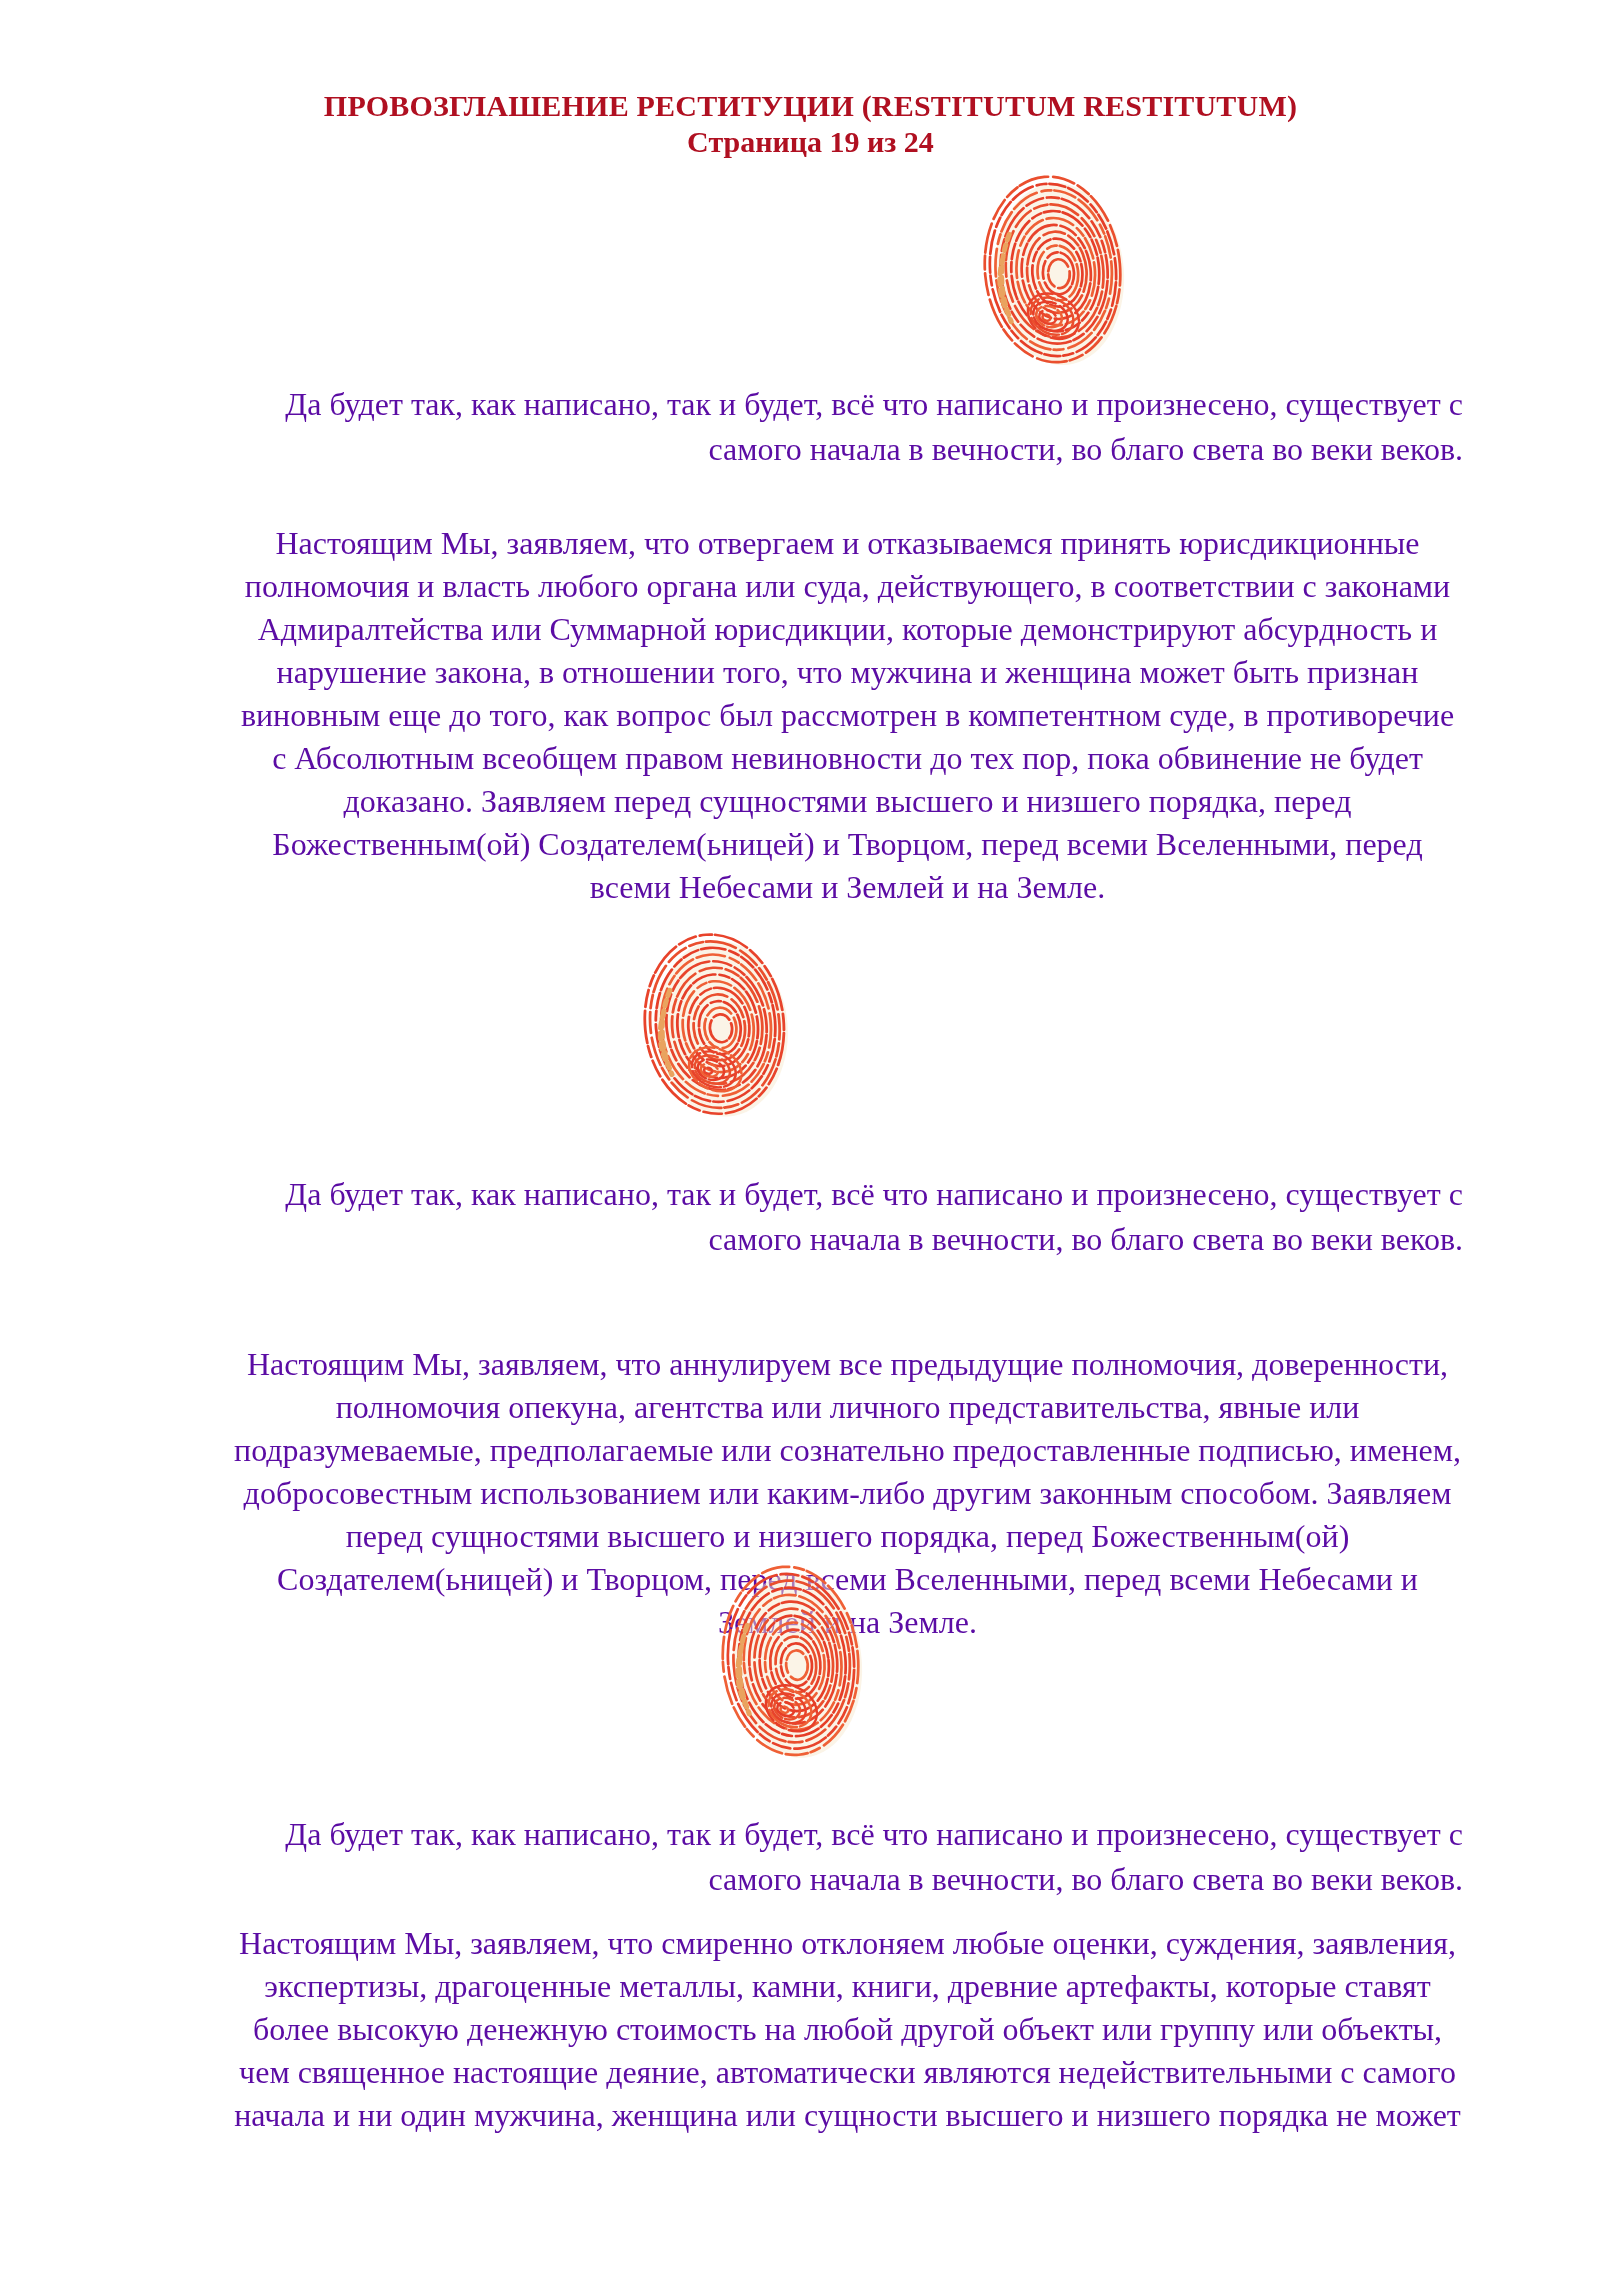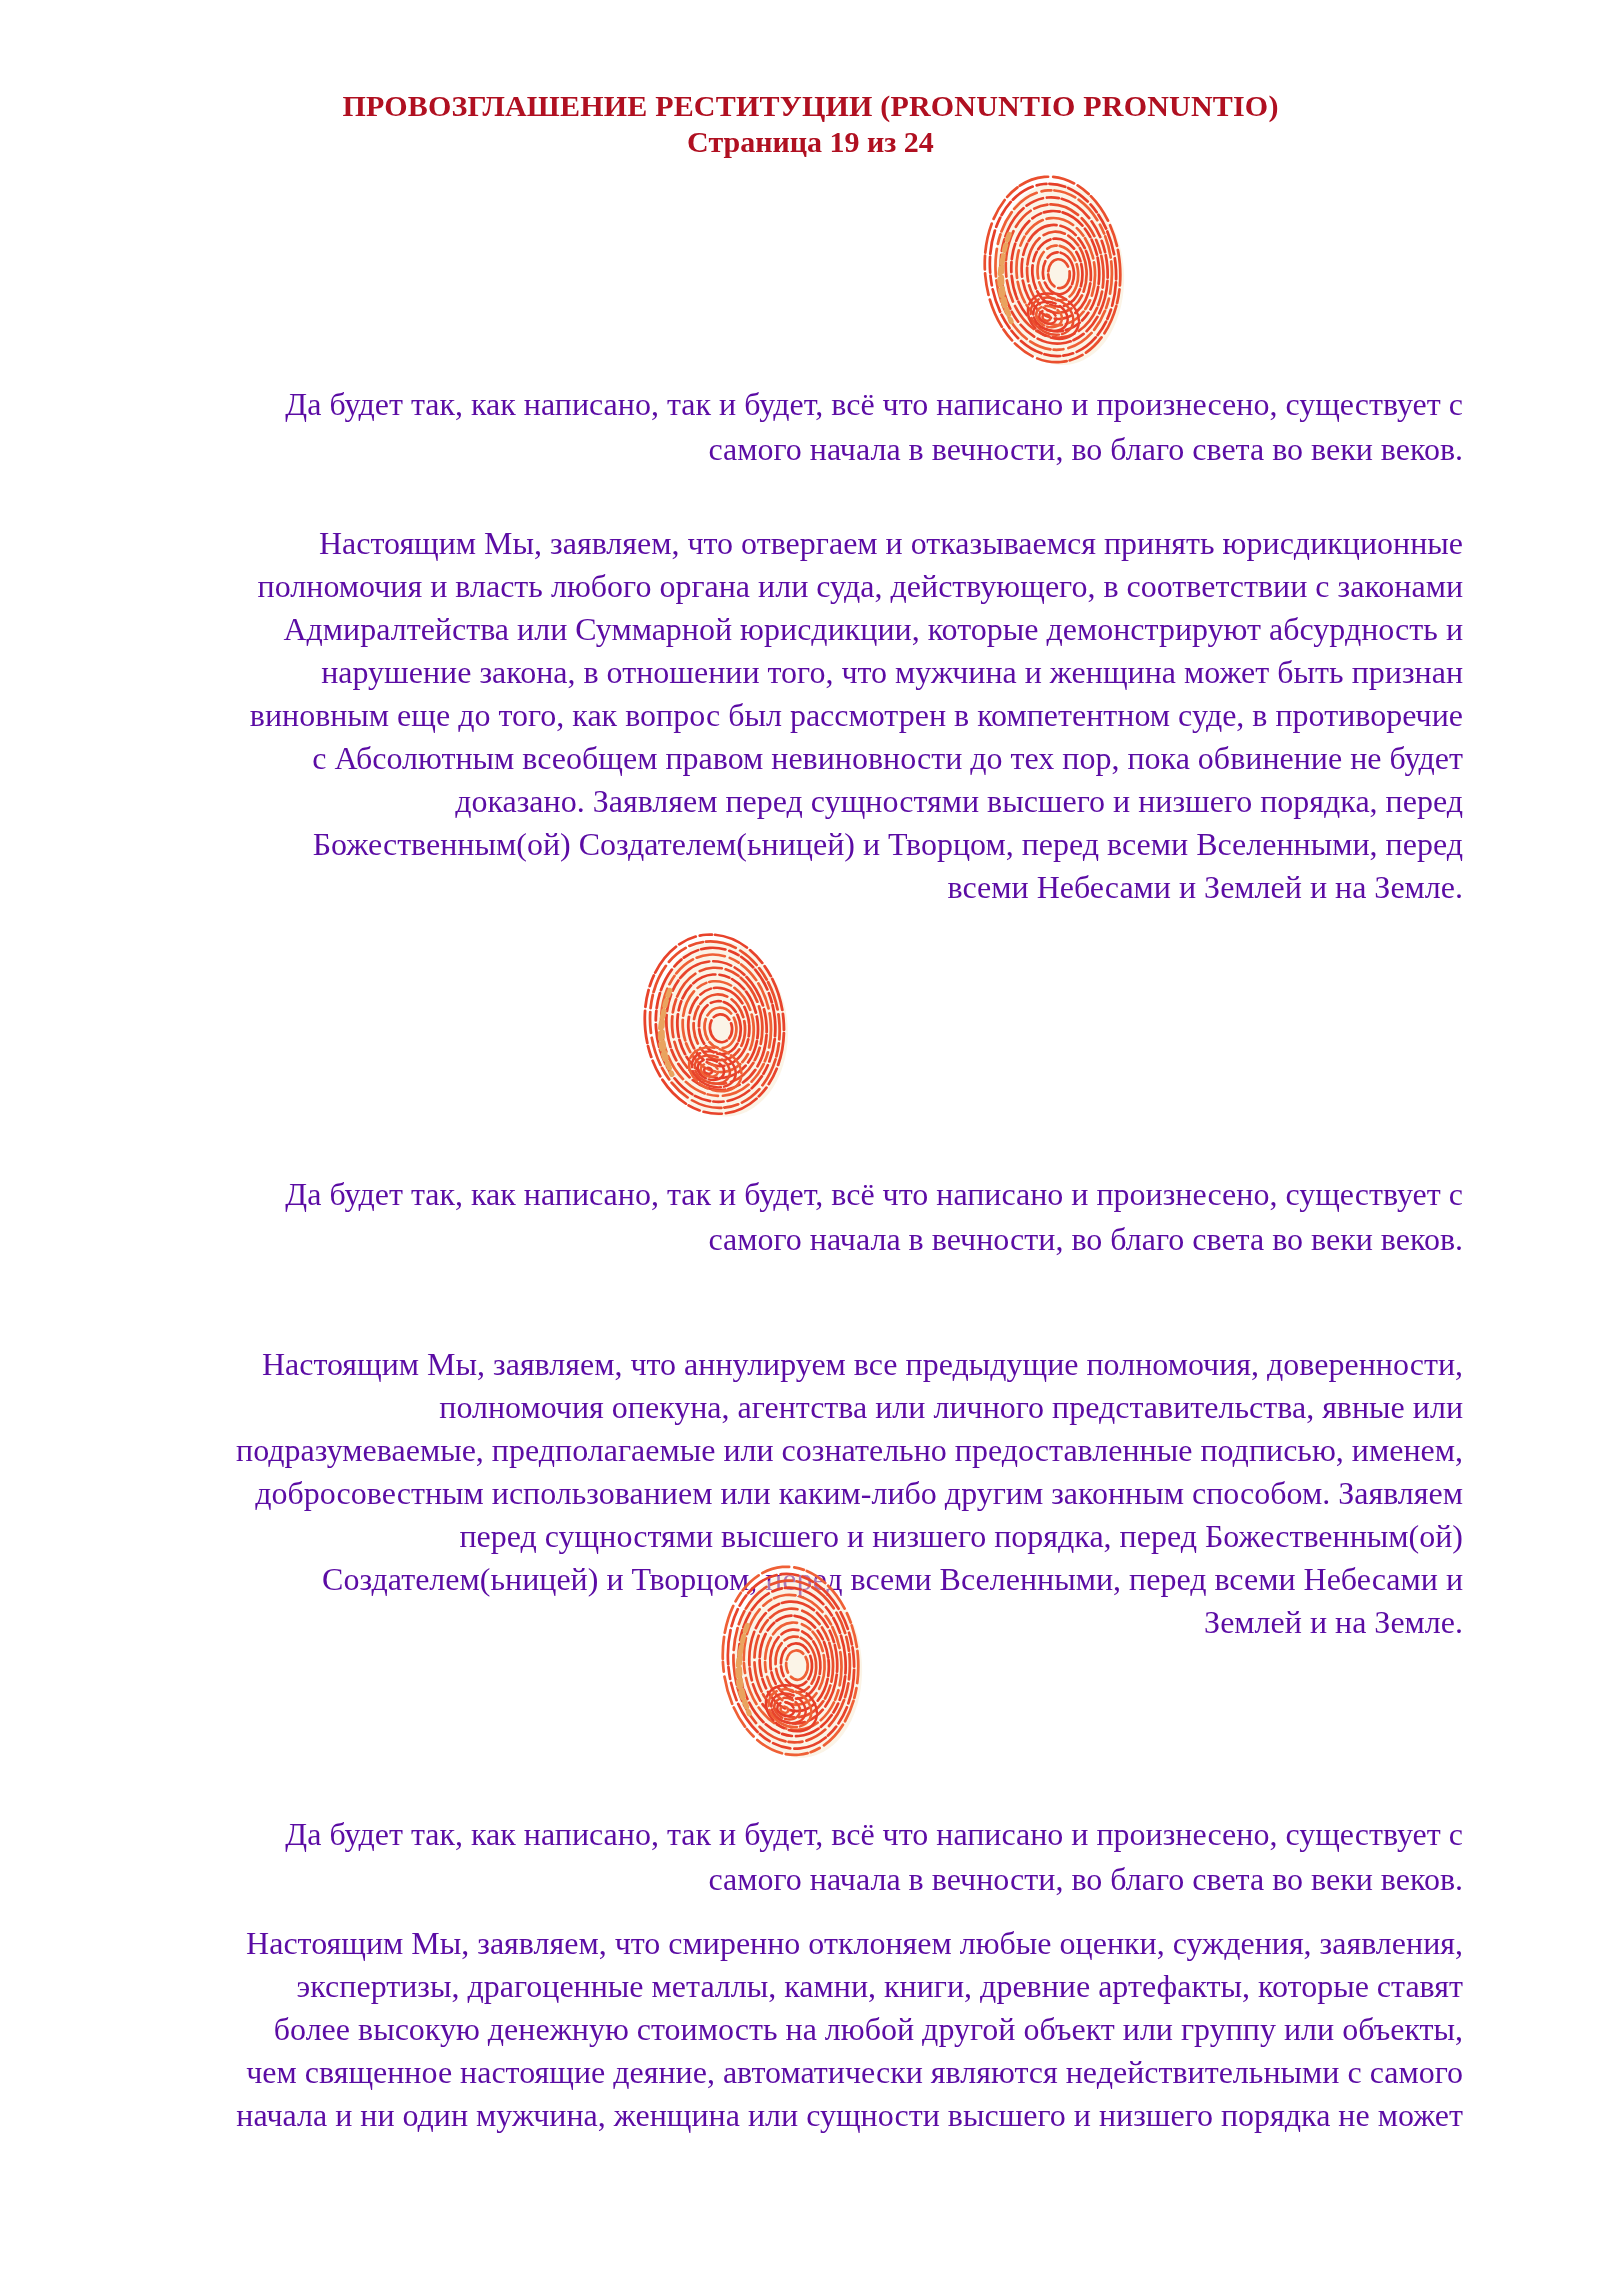--- a/index.html
+++ b/index.html
@@ -8,31 +8,31 @@
   .doc-header{position:absolute;top:88px;left:0;width:100%;text-align:center;
     color:var(--title_red,#b01021);font-weight:bold;font-size:30px;line-height:36px;}
   .doc-title{letter-spacing:0.2px;}
   .fp{position:absolute;}
   .fp1{left:983px;top:173px;width:151px;height:208px;}
   .fp2{left:643px;top:931px;width:155px;height:201px;}
   .fp3{left:721px;top:1563px;width:151px;height:211px;}
   .blessing{position:absolute;left:232px;width:1231px;margin:0;text-align:right;
     color:var(--text_purple,#5b0ca4);font-size:32px;line-height:45px;}
   .b1{top:382px}.b2{top:1172px}.b3{top:1812px}
-  .body-para{position:absolute;left:232px;width:1231px;margin:0;text-align:right;
+  .body-para{position:absolute;left:232px;width:1231px;margin:0;text-align:center;
     color:var(--text_purple,#5b0ca4);font-size:32px;line-height:43px;}
   .p1{top:522px}.p2{top:1343px}.p3{top:1922px}
 </style>
 </head>
 <body>
 
 <div class="page">
 
   <header class="doc-header">
-    <div class="doc-title">ПРОВОЗГЛАШЕНИЕ РЕСТИТУЦИИ (PRONUNTIO PRONUNTIO)</div>
+    <div class="doc-title">ПРОВОЗГЛАШЕНИЕ РЕСТИТУЦИИ (RESTITUTUM RESTITUTUM)</div>
     <div class="doc-page-num">Страница 19 из 24</div>
   </header>
 
   <div class="fp fp1"><svg viewBox="0 0 150 210" width="100%" height="100%" preserveAspectRatio="none">
         <ellipse cx="76" cy="102" rx="64" ry="92" fill="#f7ead0" opacity="0.5" transform="rotate(-4 76 102)"></ellipse>
         <ellipse cx="69.5" cy="96.8" rx="67.1" ry="93.8" fill="none" stroke="#ea4f2e" stroke-width="2.7" stroke-linecap="round" stroke-dasharray="22 4 14 3 30 5" transform="rotate(-5 76 102)"></ellipse>
         <ellipse cx="70" cy="97.2" rx="62.400000000000006" ry="87.19999999999999" fill="none" stroke="#e63e28" stroke-width="2.7" stroke-linecap="round" stroke-dasharray="16 3 24 4 10 3" transform="rotate(-6 76 102)"></ellipse>
         <ellipse cx="70.5" cy="97.6" rx="57.7" ry="80.6" fill="none" stroke="#ef6036" stroke-width="2.7" stroke-linecap="round" stroke-dasharray="28 5 10 3 22 4" transform="rotate(-4 76 102)"></ellipse>
         <ellipse cx="71" cy="98" rx="53" ry="74" fill="none" stroke="#e8432b" stroke-width="2.7" stroke-linecap="round" stroke-dasharray="12 3 34 4 18 4" transform="rotate(-5 76 102)"></ellipse>
         <ellipse cx="71.5" cy="98.4" rx="48.300000000000004" ry="67.4" fill="none" stroke="#ea4f2e" stroke-width="2.7" stroke-linecap="round" stroke-dasharray="22 4 14 3 30 5" transform="rotate(-6 76 102)"></ellipse>

